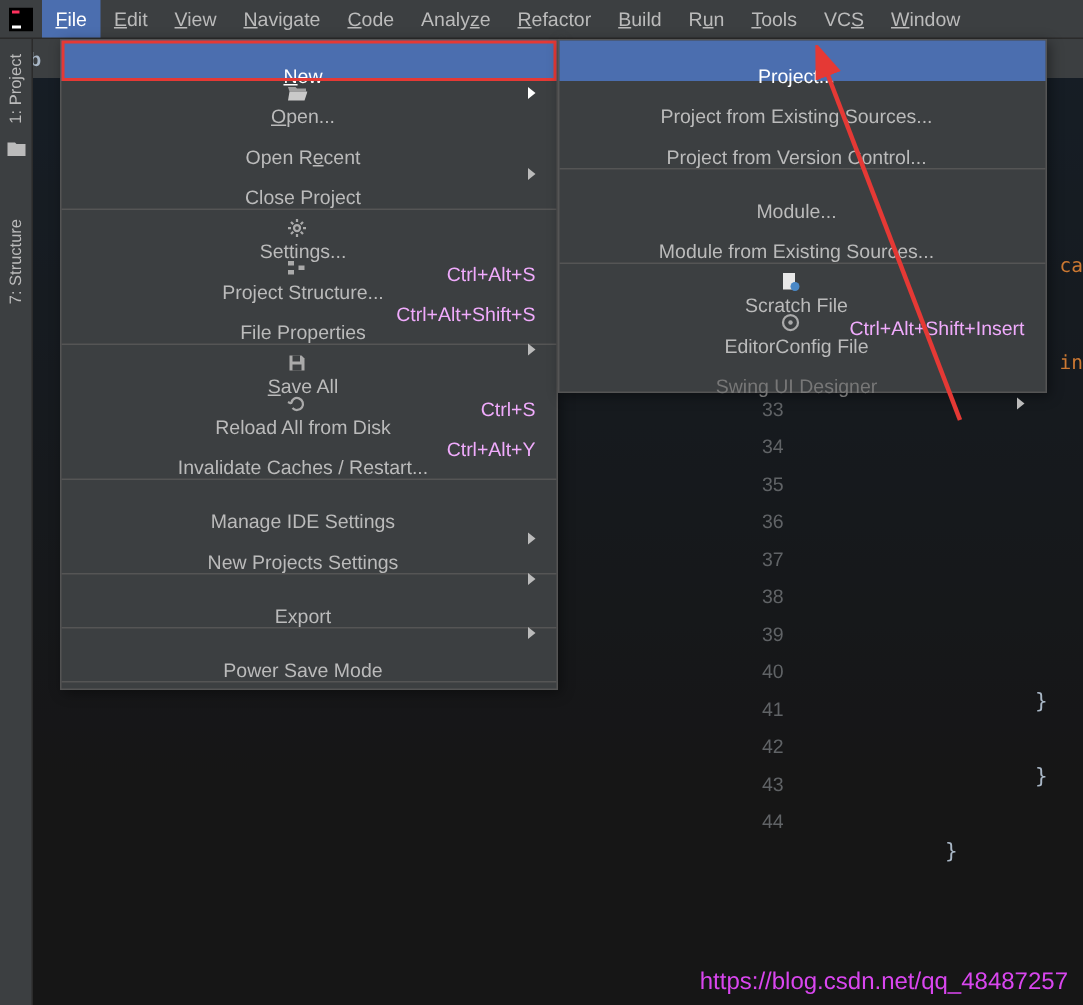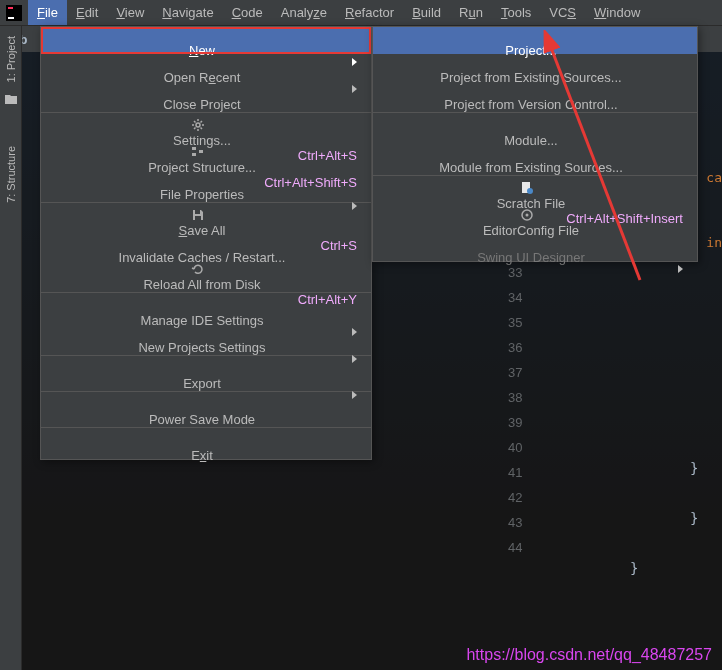--- a/index.html
+++ b/index.html
@@ -92,20 +92,29 @@
 <div class="brace" style="top:510px; left:690px">}</div>
 <div class="brace" style="top:560px; left:630px">}</div>
 
 <div class="dropdown file-menu">
   <div class="mi selected highlight-box">
     <span class="ic"></span>
       <span class="lbl"><span class="mn">N</span>ew</span>
       <span class="arrow"></span>
   </div>
   <div class="mi">
+    <span class="ic">
+        <svg width="14" height="14" viewBox="0 0 14 14">
+          <path fill="#a0a0a0" d="M1 3h5l1 1h6v2H2z"></path>
+          <path fill="#c9c9c9" d="M2 6h12l-2 6H1z"></path>
+        </svg>
+      </span>
+    <span class="lbl"><span class="mn">O</span>pen...</span>
+  </div>
+  <div class="mi">
       <span class="ic"></span>
       <span class="lbl">Open R<span class="mn">e</span>cent</span>
       <span class="arrow"></span>
     </div>
   <div class="mi">
       <span class="ic"></span>
       <span class="lbl">Close Project</span>
     </div>
   <div class="sep"></div>
   <div class="mi">
@@ -140,32 +149,32 @@
         <svg width="14" height="14" viewBox="0 0 14 14">
           <path fill="#aaa" d="M2 2h8l2 2v8H2z"></path>
           <rect x="4" y="2" width="5" height="4" fill="#3c3f41"></rect>
           <rect x="4" y="8" width="6" height="4" fill="#3c3f41"></rect>
         </svg>
       </span>
     <span class="lbl"><span class="mn">S</span>ave All</span>
       <span class="sc">Ctrl+S</span>
   </div>
   <div class="mi">
-      <span class="ic"></span>
-      <span class="lbl">Invalidate Caches / Restart...</span>
-    </div>
-  <div class="mi">
     <span class="ic">
         <svg width="14" height="14" viewBox="0 0 14 14">
           <path fill="none" stroke="#aaa" stroke-width="1.5" d="M3 7a4 4 0 1 1 1 3M3 7l-2-1M3 7l1-2"></path>
         </svg>
       </span>
     <span class="lbl">Reload All from Disk</span>
       <span class="sc">Ctrl+Alt+Y</span>
   </div>
+  <div class="mi">
+      <span class="ic"></span>
+      <span class="lbl">Invalidate Caches / Restart...</span>
+    </div>
   <div class="sep"></div>
   <div class="mi">
       <span class="ic"></span>
       <span class="lbl">Manage IDE Settings</span>
       <span class="arrow"></span>
     </div>
   <div class="mi">
       <span class="ic"></span>
       <span class="lbl">New Projects Settings</span>
       <span class="arrow"></span>
@@ -175,24 +184,20 @@
       <span class="ic"></span>
       <span class="lbl">Export</span>
       <span class="arrow"></span>
     </div>
   <div class="sep"></div>
   <div class="mi">
       <span class="ic"></span>
       <span class="lbl">Power Save Mode</span>
     </div>
   <div class="sep"></div>
-  <div class="mi">
-      <span class="ic"></span>
-      <span class="lbl">E<span class="mn">x</span>it</span>
-    </div>
 </div>
 
 <div class="dropdown new-sub">
   <div class="mi selected">
       <span class="ic"></span>
       <span class="lbl">Project...</span>
     </div>
   <div class="mi">
       <span class="ic"></span>
       <span class="lbl">Project from Existing Sources...</span>

